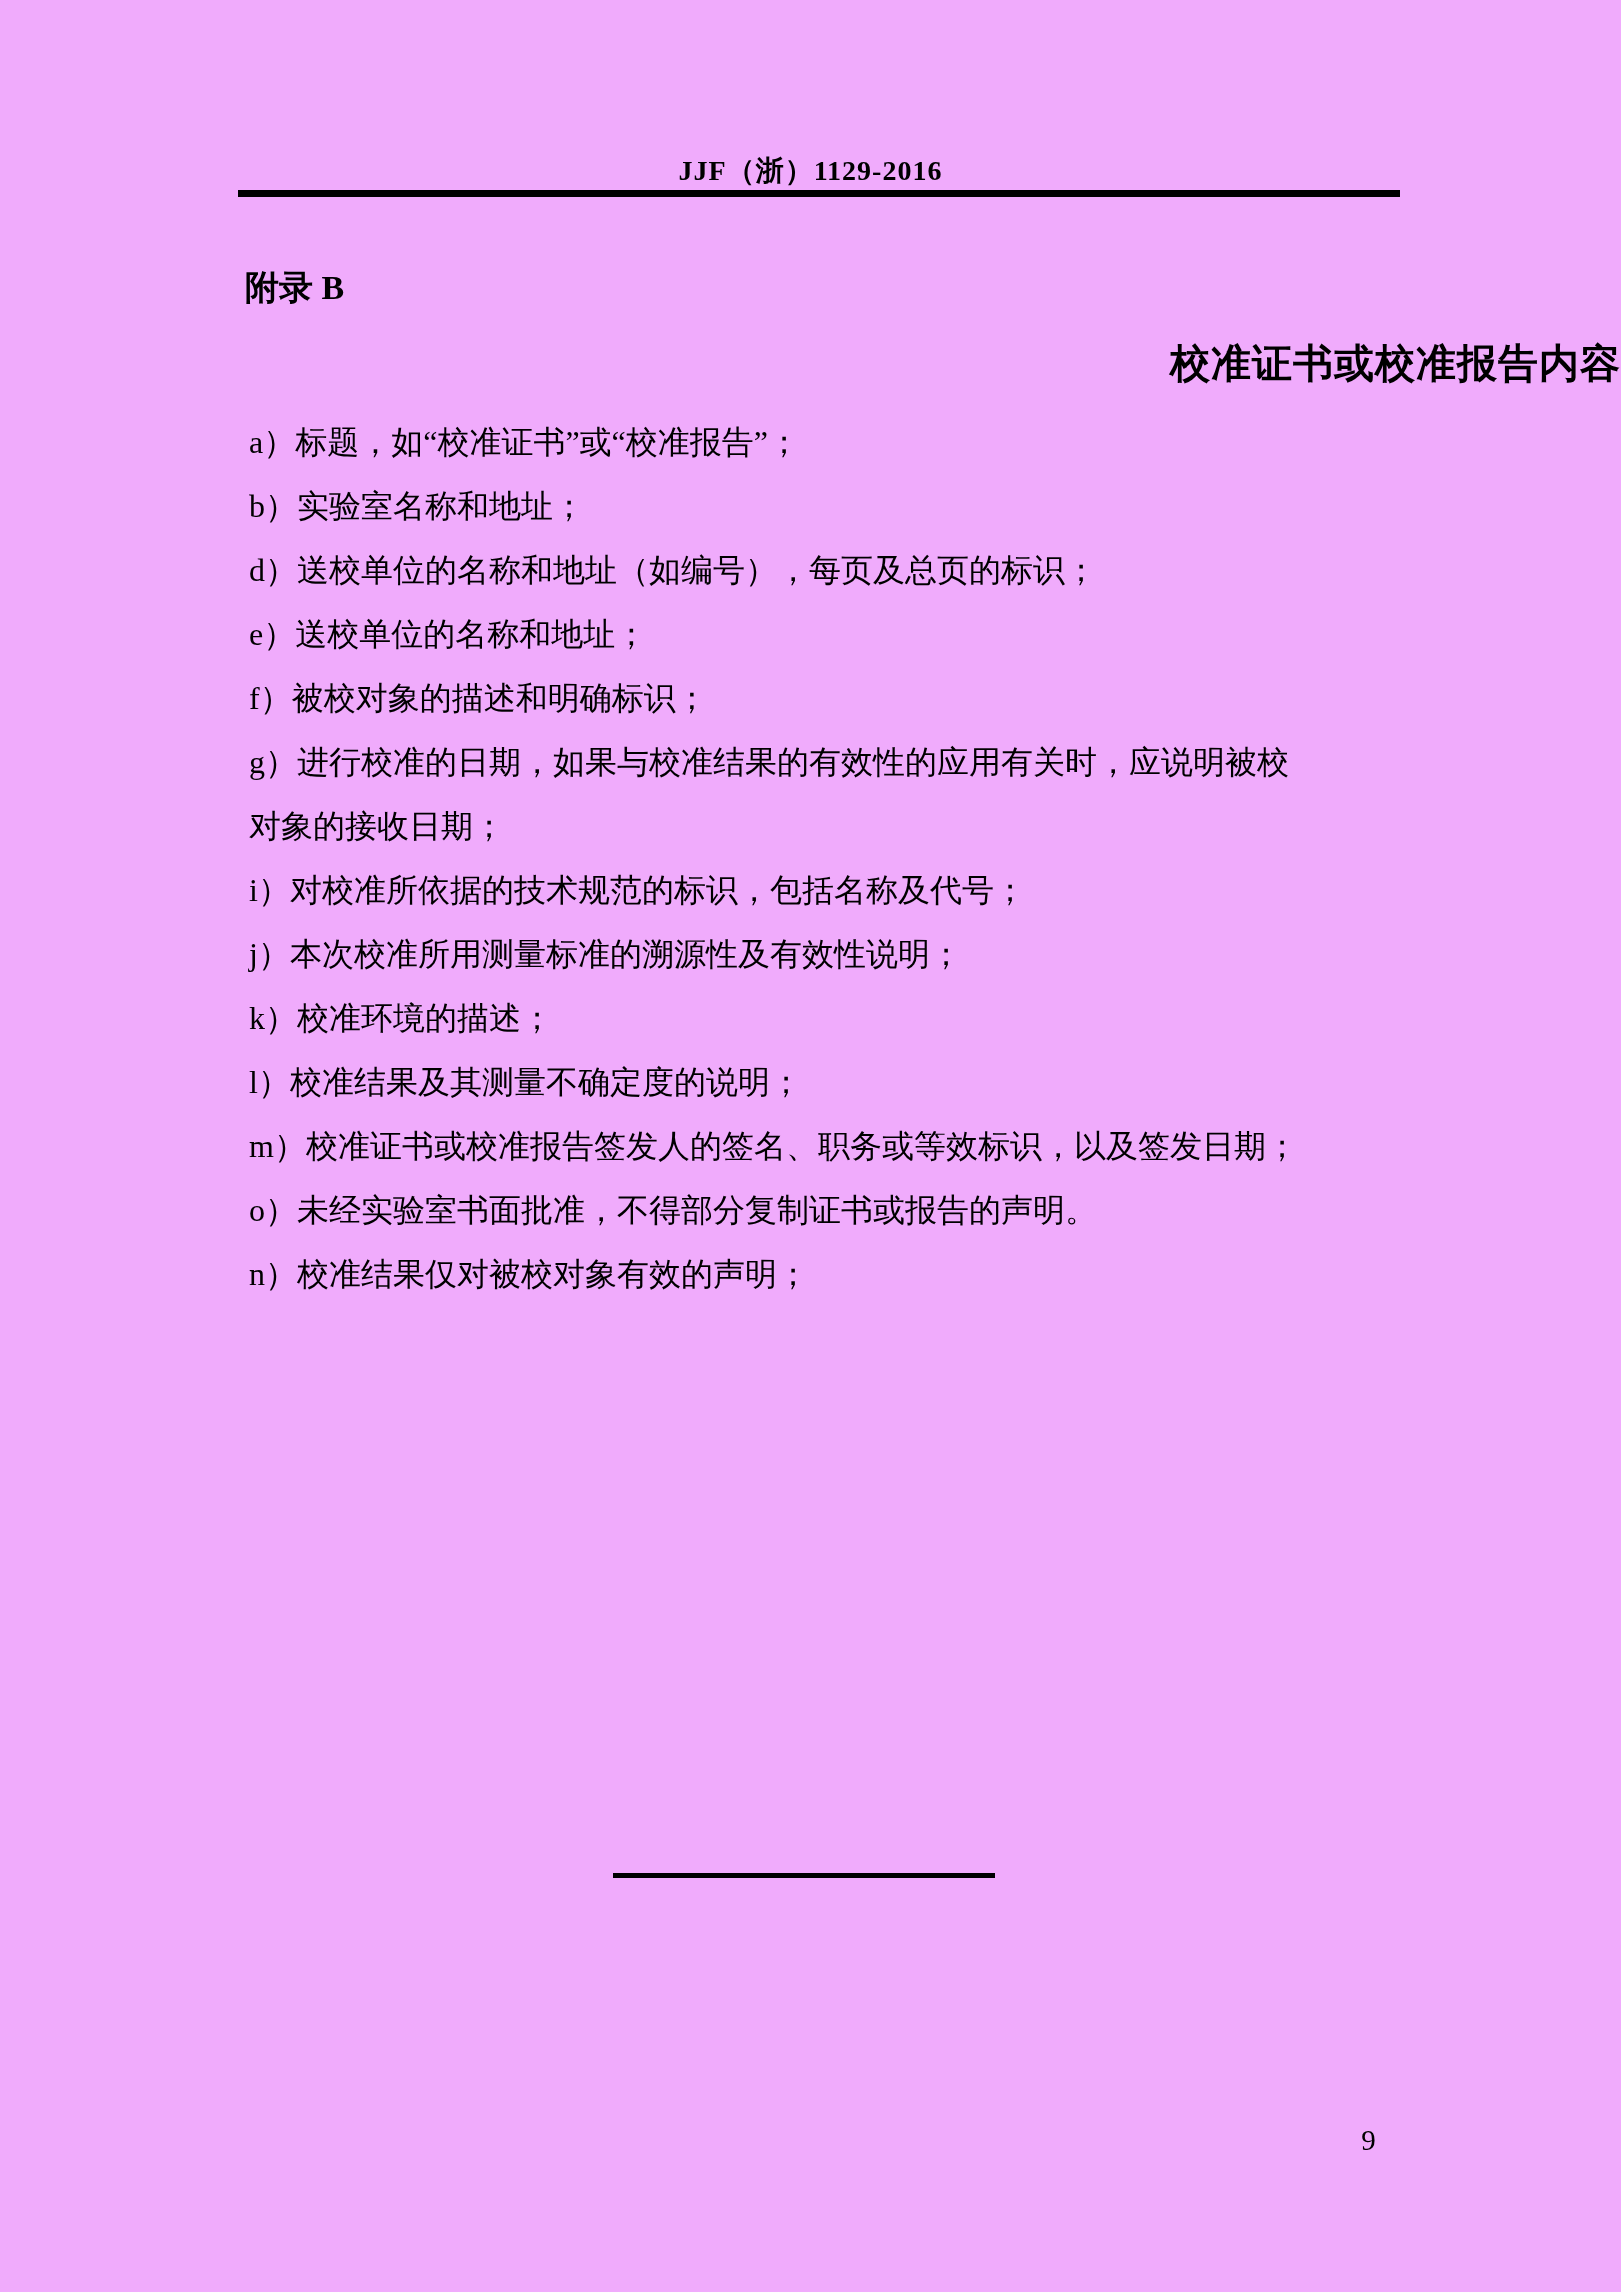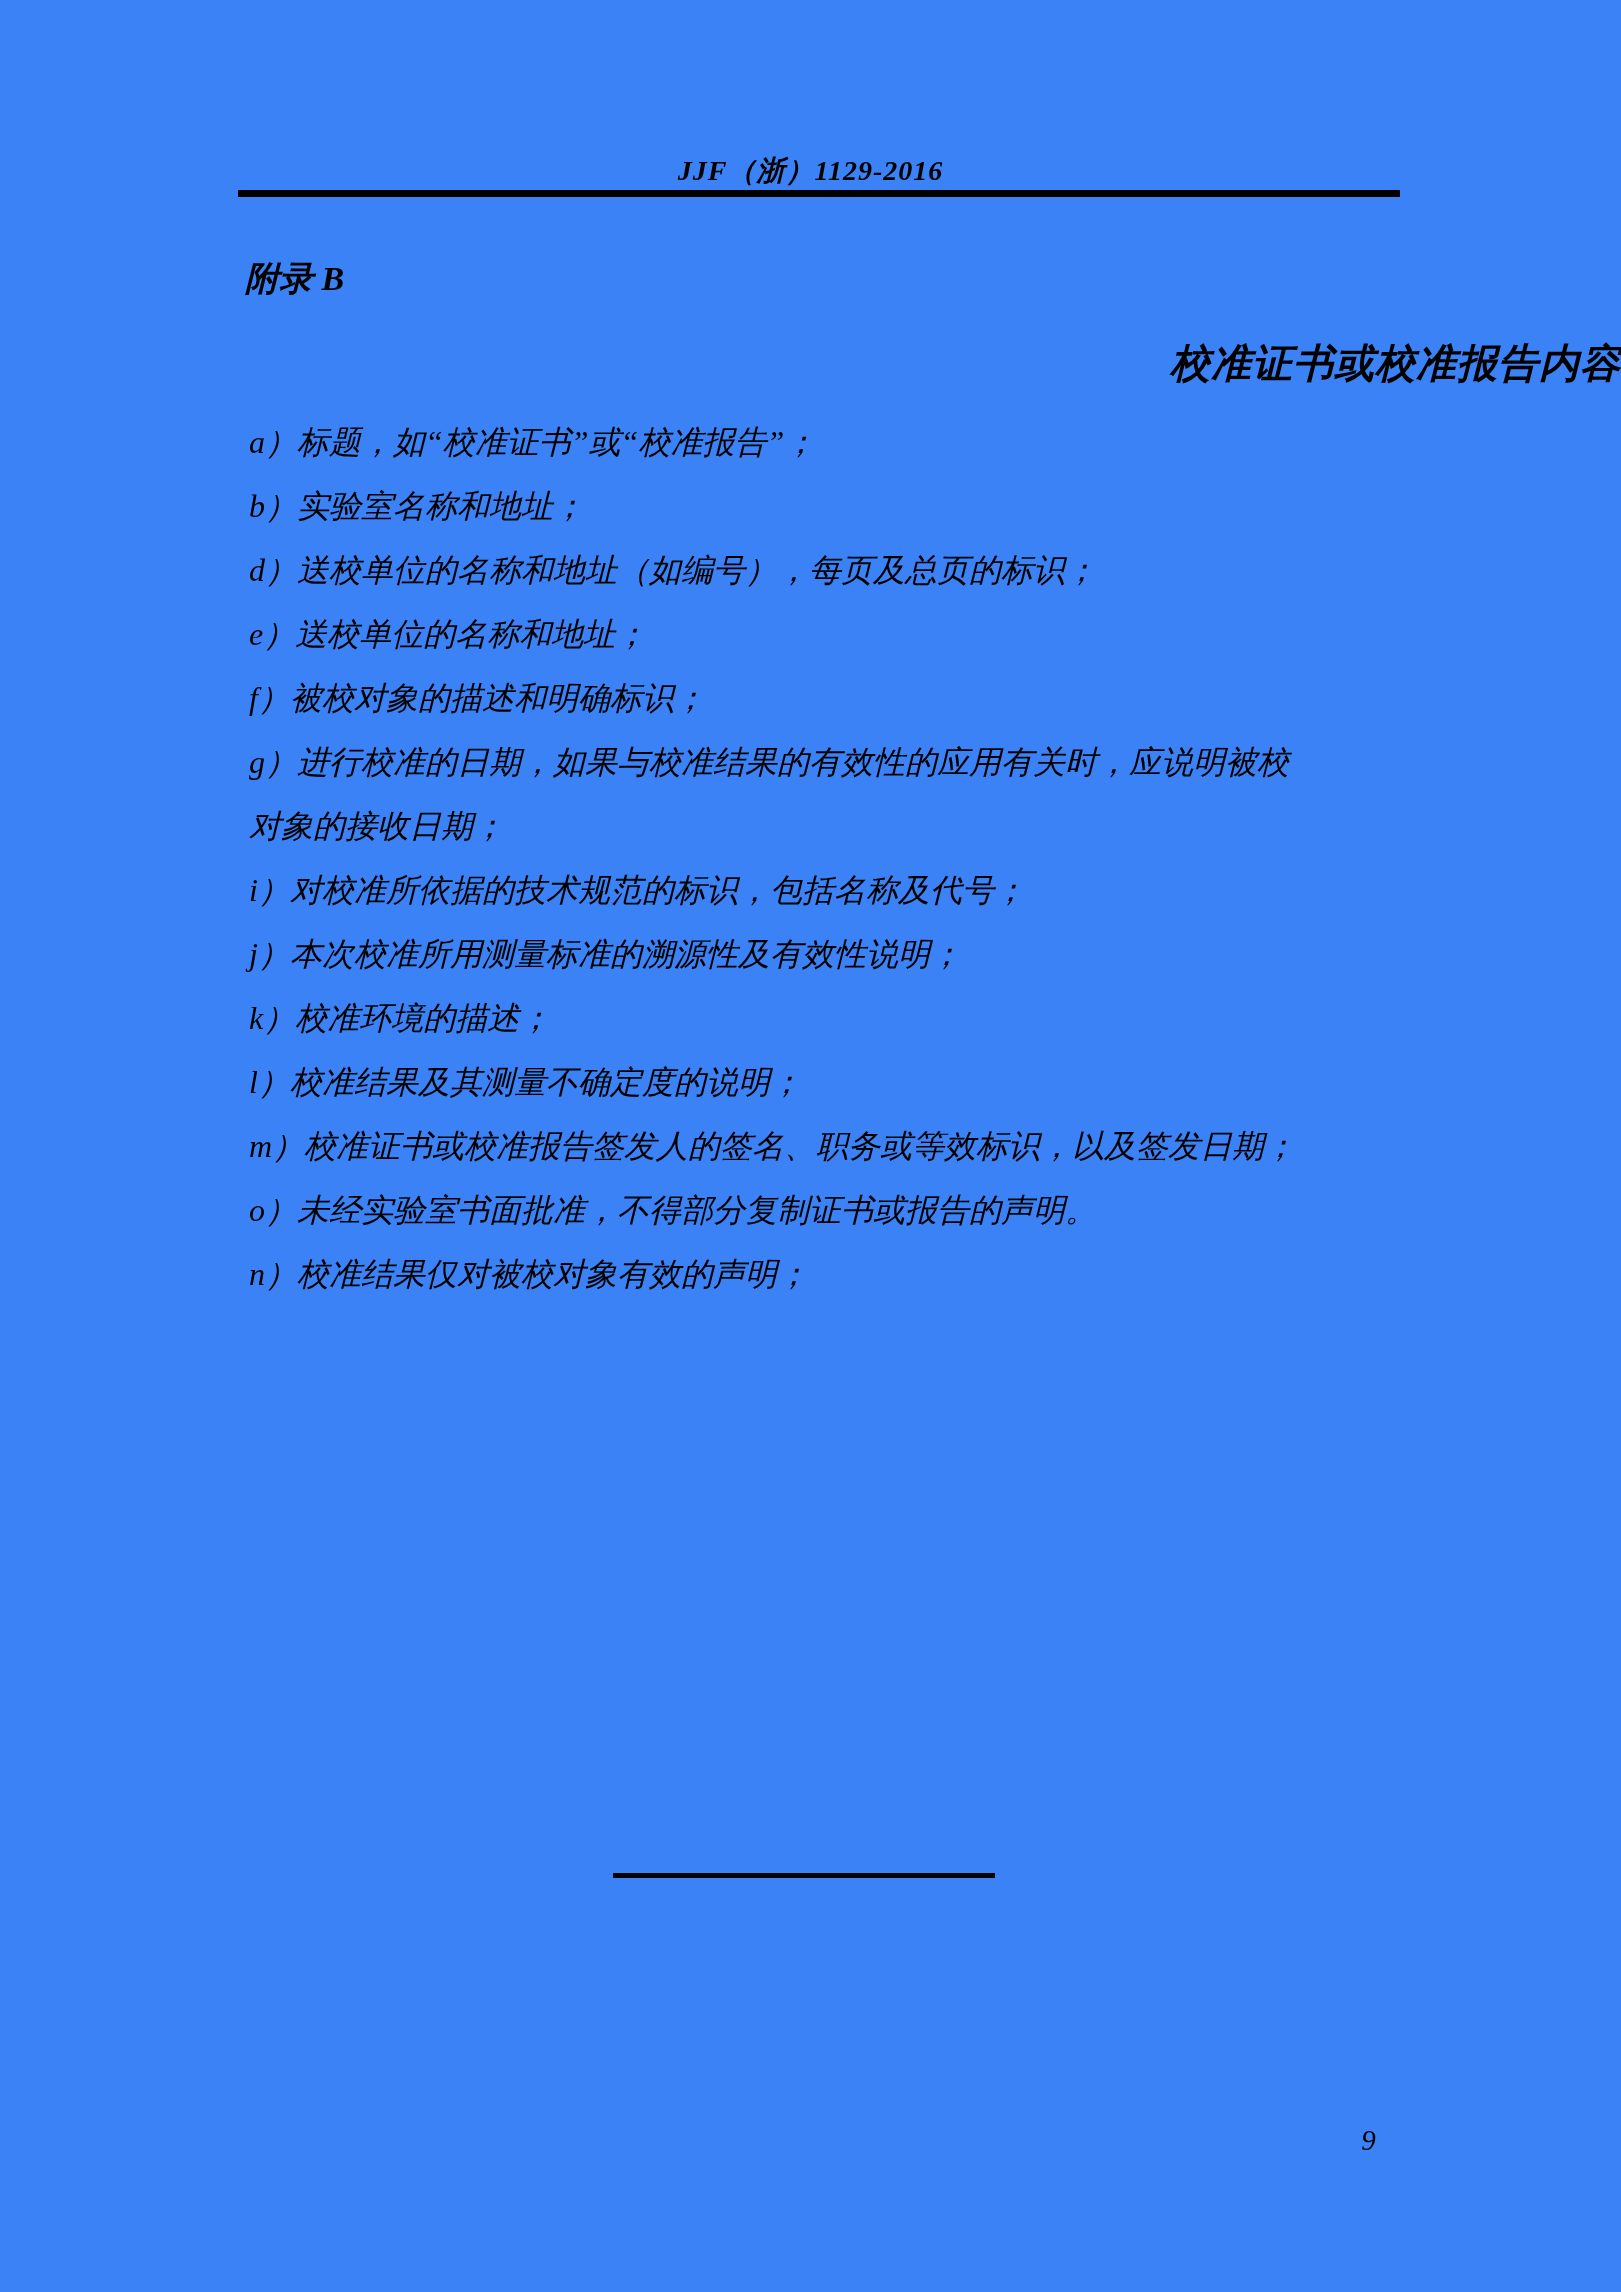--- a/index.html
+++ b/index.html
@@ -11,22 +11,21 @@
     width: 1621px;
     height: 2293px;
     position: relative;
     font-family: "Liberation Serif", "DejaVu Serif", serif;
     color: #000000;
     overflow: hidden;
   }
   .page {
     position: absolute;
     inset: 0;
-    background: #3b82f6;
-    font-style: italic;
+    background: #f0abfc;
   }
   .running-head {
     position: absolute;
     top: 153px;
     left: 0;
     width: 100%;
     text-align: center;
     font-size: 28px;
     font-weight: bold;
     letter-spacing: 1px;
@@ -36,21 +35,21 @@
   .header-rule {
     position: absolute;
     top: 190px;
     left: 238px;
     width: 1162px;
     height: 6.9px;
     background: #000000;
   }
   .appendix-label {
     position: absolute;
-    top: 258px;
+    top: 267px;
     left: 245px;
     font-size: 34px;
     font-weight: bold;
     line-height: 41px;
     white-space: nowrap;
   }
   .doc-title {
     position: absolute;
     top: 339px;
     left: 0;

